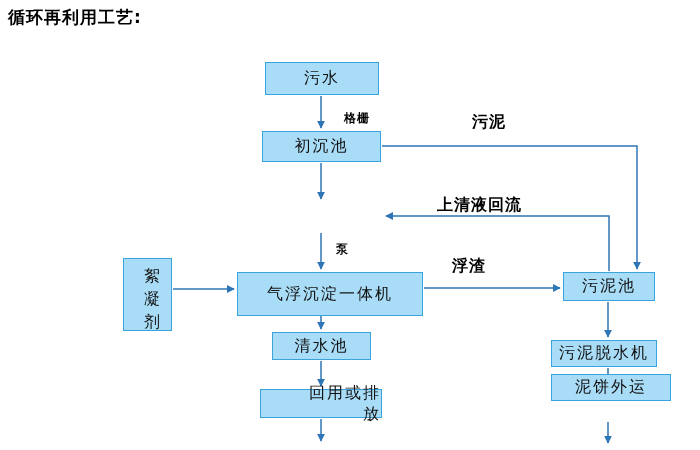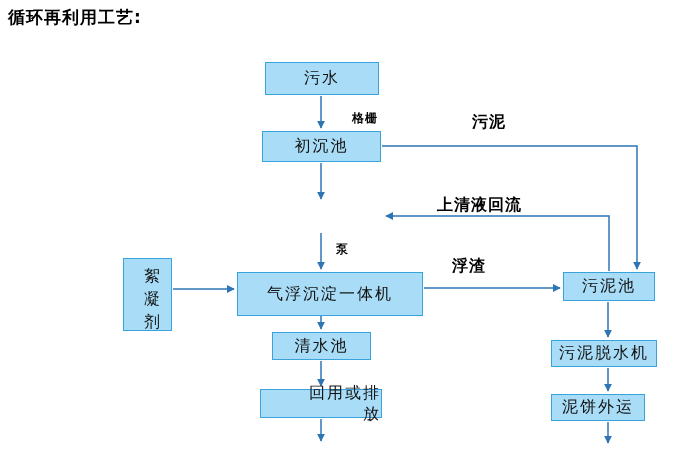--- a/index.html
+++ b/index.html
@@ -30,27 +30,27 @@
   
   #n-sewage     {left:265px;top:62px; width:114px;height:33px;}
   #n-primary    {left:262px;top:131px;width:119px;height:31px;}
   #n-regulating {left:262px;top:202px;width:119px;height:30px;}
   #n-flotation  {left:237px;top:272px;width:186px;height:44px;}
   #n-clearwater {left:272px;top:332px;width:99px; height:28px;}
   #n-reuse      {left:260px;top:389px;width:122px;height:29px;padding-left:33px;}
   #n-flocculant {left:123px;top:258px;width:49px; height:73px;}
   #n-sludgetank {left:563px;top:272px;width:92px; height:29px;}
   #n-dewatering {left:551px;top:340px;width:106px;height:27px;}
-  #n-mudcake    {left:551px;top:394px;width:94px;height:27px;font-family:Liberation Mono, monospace;}
+  #n-mudcake    {left:551px;top:374px;width:120px;height:27px;font-family:Liberation Mono, monospace;}
 
   .edge-label{
     position:absolute;font-size:16px;font-weight:bold;color:var(--ink);
     white-space:nowrap;letter-spacing:1px;
   }
-  #l-grid       {left:344px;top:110px;font-size:12px;margin-left:8px;}
+  #l-grid       {left:344px;top:110px;font-size:12px;}
   #l-sludge     {left:472px;top:112px;}
   #l-supernatant{left:437px;top:195px;}
   #l-pump       {left:336px;top:241px;font-size:12px;}
   #l-scum       {left:452px;top:256px;}
 
   svg.wires{position:absolute;left:0;top:0;width:700px;height:450px;pointer-events:none;}
   svg.wires line, svg.wires polyline{
     stroke:var(--arrow);stroke-width:1.5;fill:none;
   }
   svg.wires marker path{fill:var(--arrow);}

